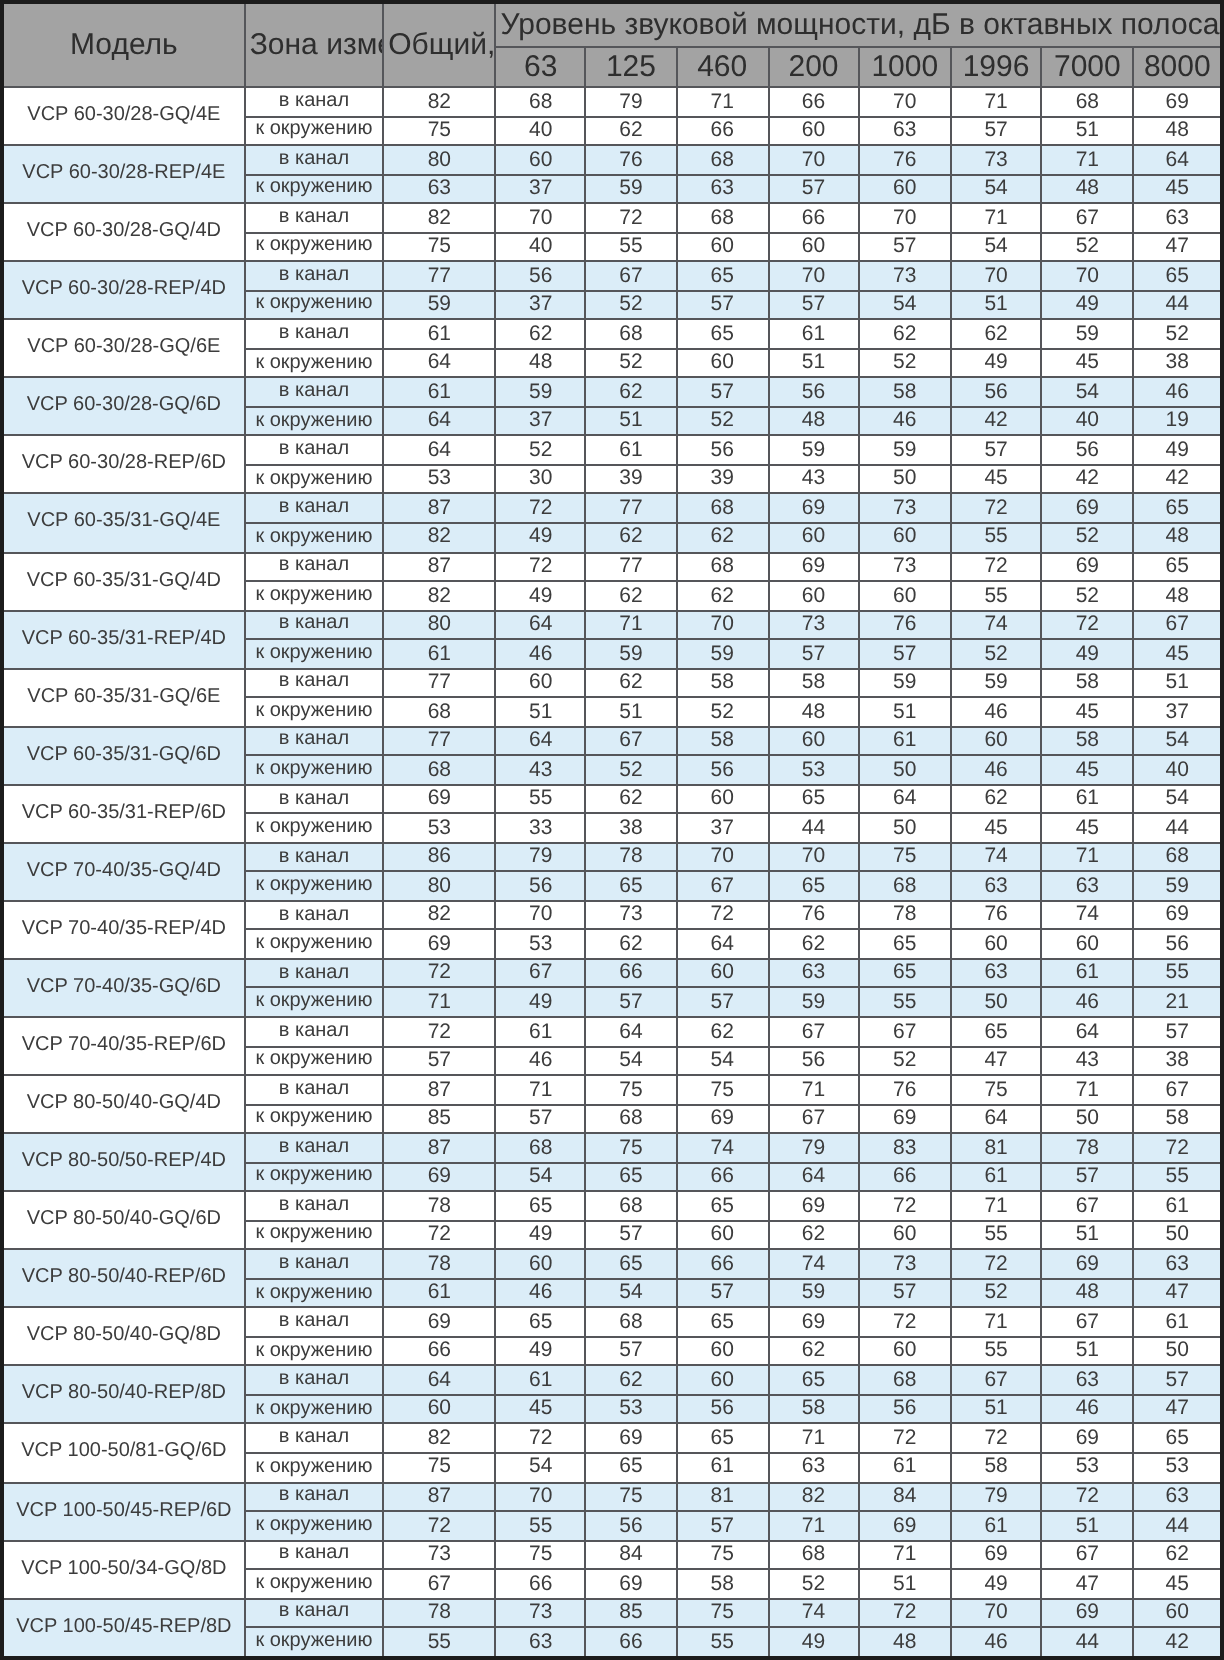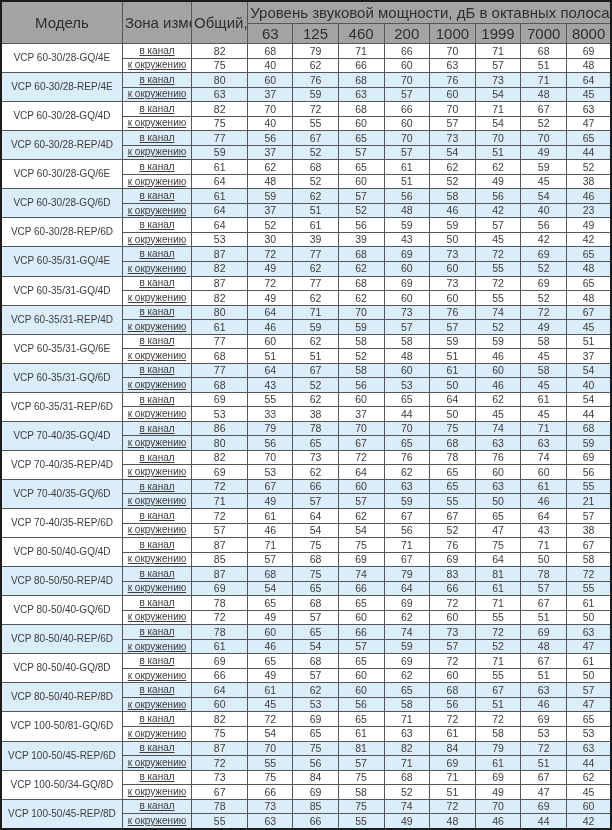--- a/index.html
+++ b/index.html
@@ -41,21 +41,21 @@
   thead th.octave-title { border-bottom: 1px solid #55565a; }
   tbody td {
     font-size: 10.5px;
     height: 12px;
     line-height: 1;
   }
   tbody td.model-cell {
     font-size: 10px;
     white-space: nowrap;
   }
-  tbody td.zone-cell { font-size: 10px; text-decoration: underline; }
+  tbody td.zone-cell { font-size: 10px; }
   tbody tr.shaded td { background: #dbedf8; }
   
   tbody tr td { border-top: 1px solid #8f9093; }
   tbody tr.group-start td { border-top: 1.5px solid #2a2a2c; }
   table.sound-table { border: 2px solid #1c1c1c; }
 </style>
 </head>
 <body>
 
 <table class="sound-table">
@@ -78,21 +78,21 @@
       <th rowspan="2">Зона измерения</th>
       <th rowspan="2">Общий, дБА</th>
       <th colspan="8" class="octave-title">Уровень звуковой мощности, дБ в октавных полосах частот, Гц</th>
     </tr>
     <tr class="hdr-freq">
       <th>63</th>
       <th>125</th>
       <th>460</th>
       <th>200</th>
       <th>1000</th>
-      <th>1999</th>
+      <th>1996</th>
       <th>7000</th>
       <th>8000</th>
     </tr>
   </thead>
   <tbody>
       <tr class="group-start">
         <td rowspan="2" class="model-cell">VCP 60-30/28-GQ/4E</td>
         <td class="zone-cell">в канал</td>
         <td class="total-cell">82</td>
         <td class="level-cell">68</td>
@@ -232,21 +232,21 @@
       <tr class="shaded">
         <td class="zone-cell">к окружению</td>
         <td class="total-cell">64</td>
         <td class="level-cell">37</td>
         <td class="level-cell">51</td>
         <td class="level-cell">52</td>
         <td class="level-cell">48</td>
         <td class="level-cell">46</td>
         <td class="level-cell">42</td>
         <td class="level-cell">40</td>
-        <td class="level-cell">23</td>
+        <td class="level-cell">19</td>
       </tr>
       <tr class="group-start">
         <td rowspan="2" class="model-cell">VCP 60-30/28-REP/6D</td>
         <td class="zone-cell">в канал</td>
         <td class="total-cell">64</td>
         <td class="level-cell">52</td>
         <td class="level-cell">61</td>
         <td class="level-cell">56</td>
         <td class="level-cell">59</td>
         <td class="level-cell">59</td>

